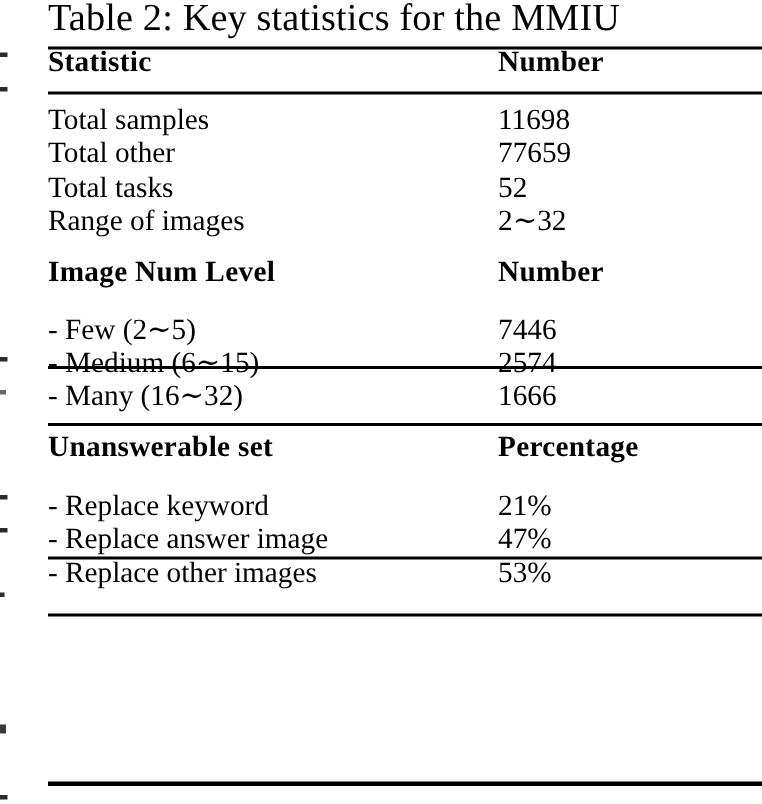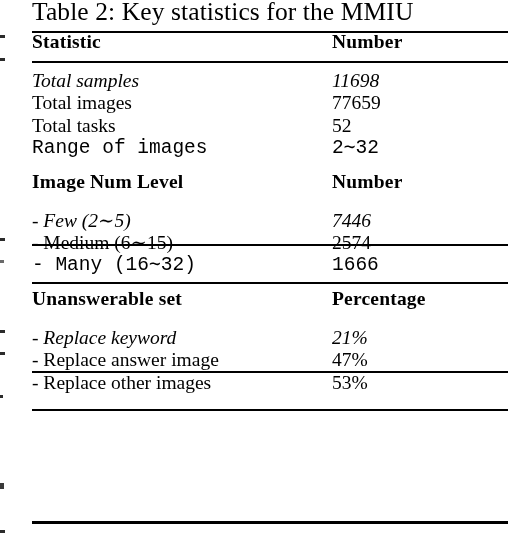--- a/index.html
+++ b/index.html
@@ -60,22 +60,22 @@
 
   tr.header-row td {
     font-weight: bold;
     font-size: 19.5px;
     letter-spacing: 0.2px;
   }
 
   
   tr.header-row td { height: 30px; }
   tr.data-row   td { height: 22.4px; }
-  tr.data-row.first td { padding-top: 5px; font-style: italic; }
-  tr.data-row.last  td { padding-bottom: 5px; font-family: Liberation Mono, monospace; }
+  tr.data-row.first td { padding-top: 5px; }
+  tr.data-row.last  td { padding-bottom: 5px; }
 
   
   .rule {
     position: absolute;
     left: 32px;
     width: 476px;
     background: #000000;
   }
   .rule.toprule    { height: 2.4px; }
   .rule.midrule    { height: 1.5px; }
@@ -118,21 +118,21 @@
     <tr style="height:9px;">
         <td></td>
         <td></td>
       </tr>
 
     <tr class="data-row first">
       <td class="label">Total samples</td>
       <td class="value">11698</td>
     </tr>
     <tr class="data-row">
-      <td class="label">Total images</td>
+      <td class="label">Total other</td>
       <td class="value">77659</td>
     </tr>
     <tr class="data-row">
       <td class="label">Total tasks</td>
       <td class="value">52</td>
     </tr>
     <tr class="data-row last">
       <td class="label">Range of images</td>
       <td class="value">2∼32</td>
     </tr>

